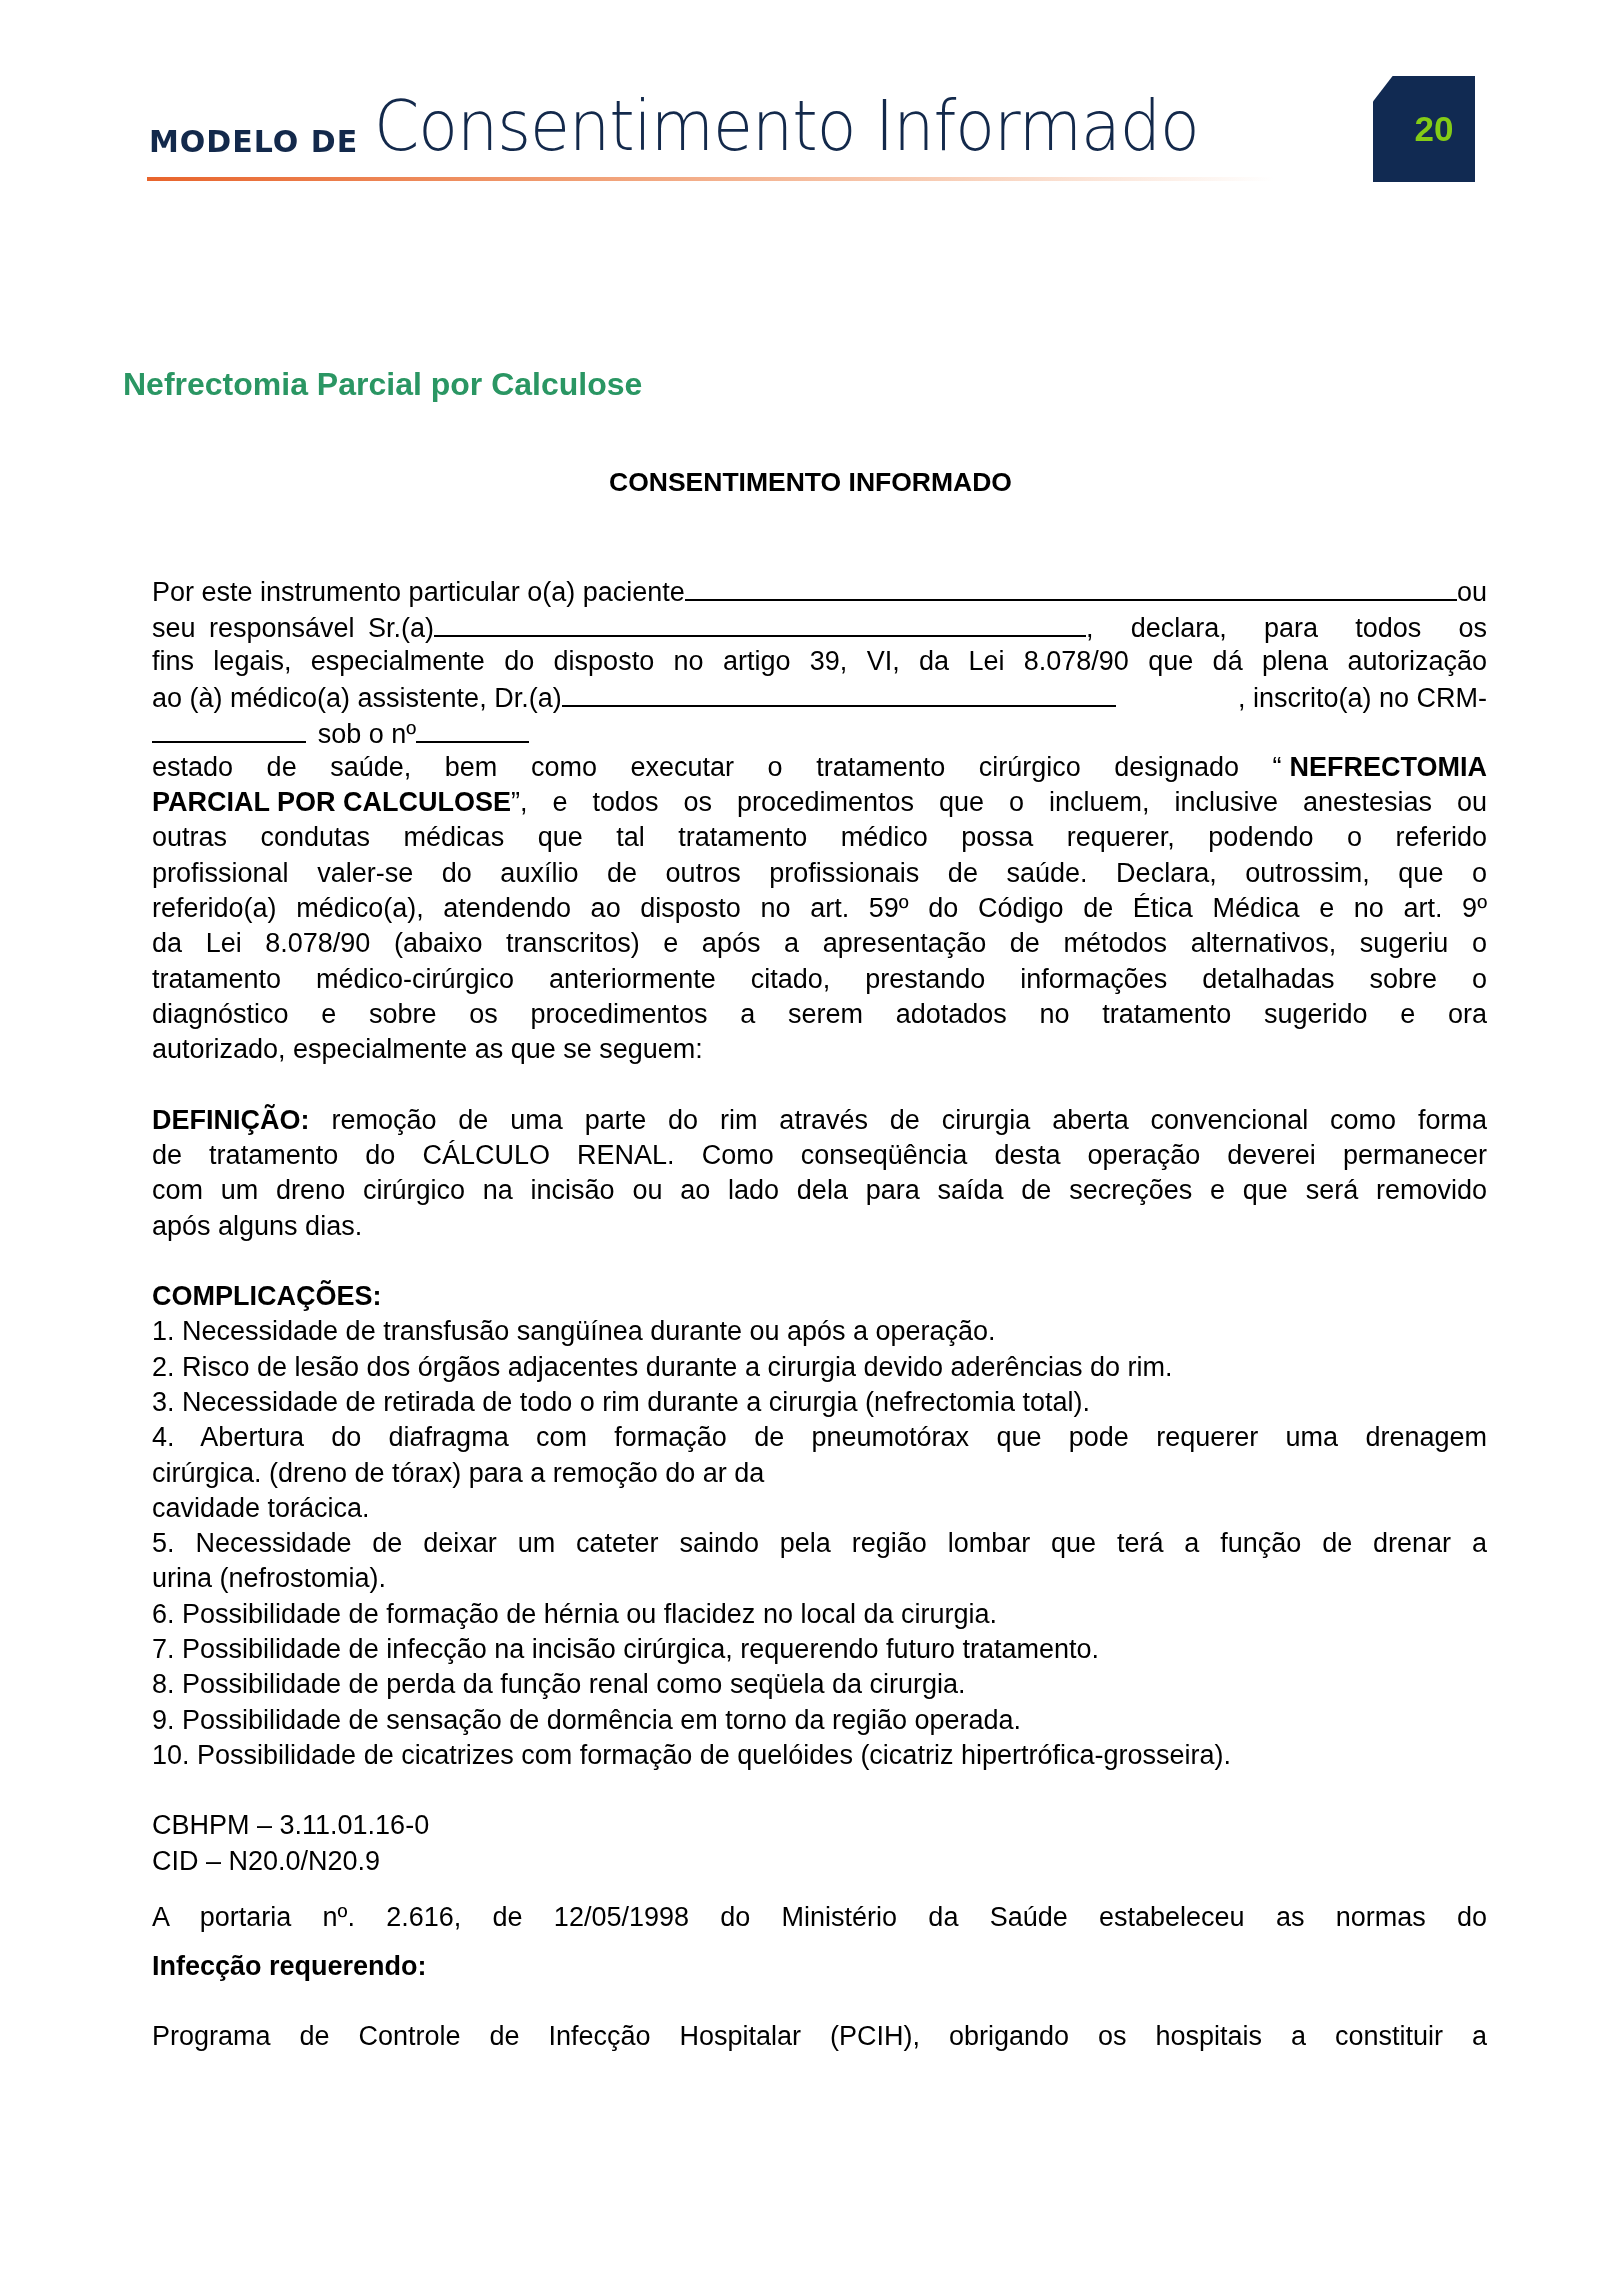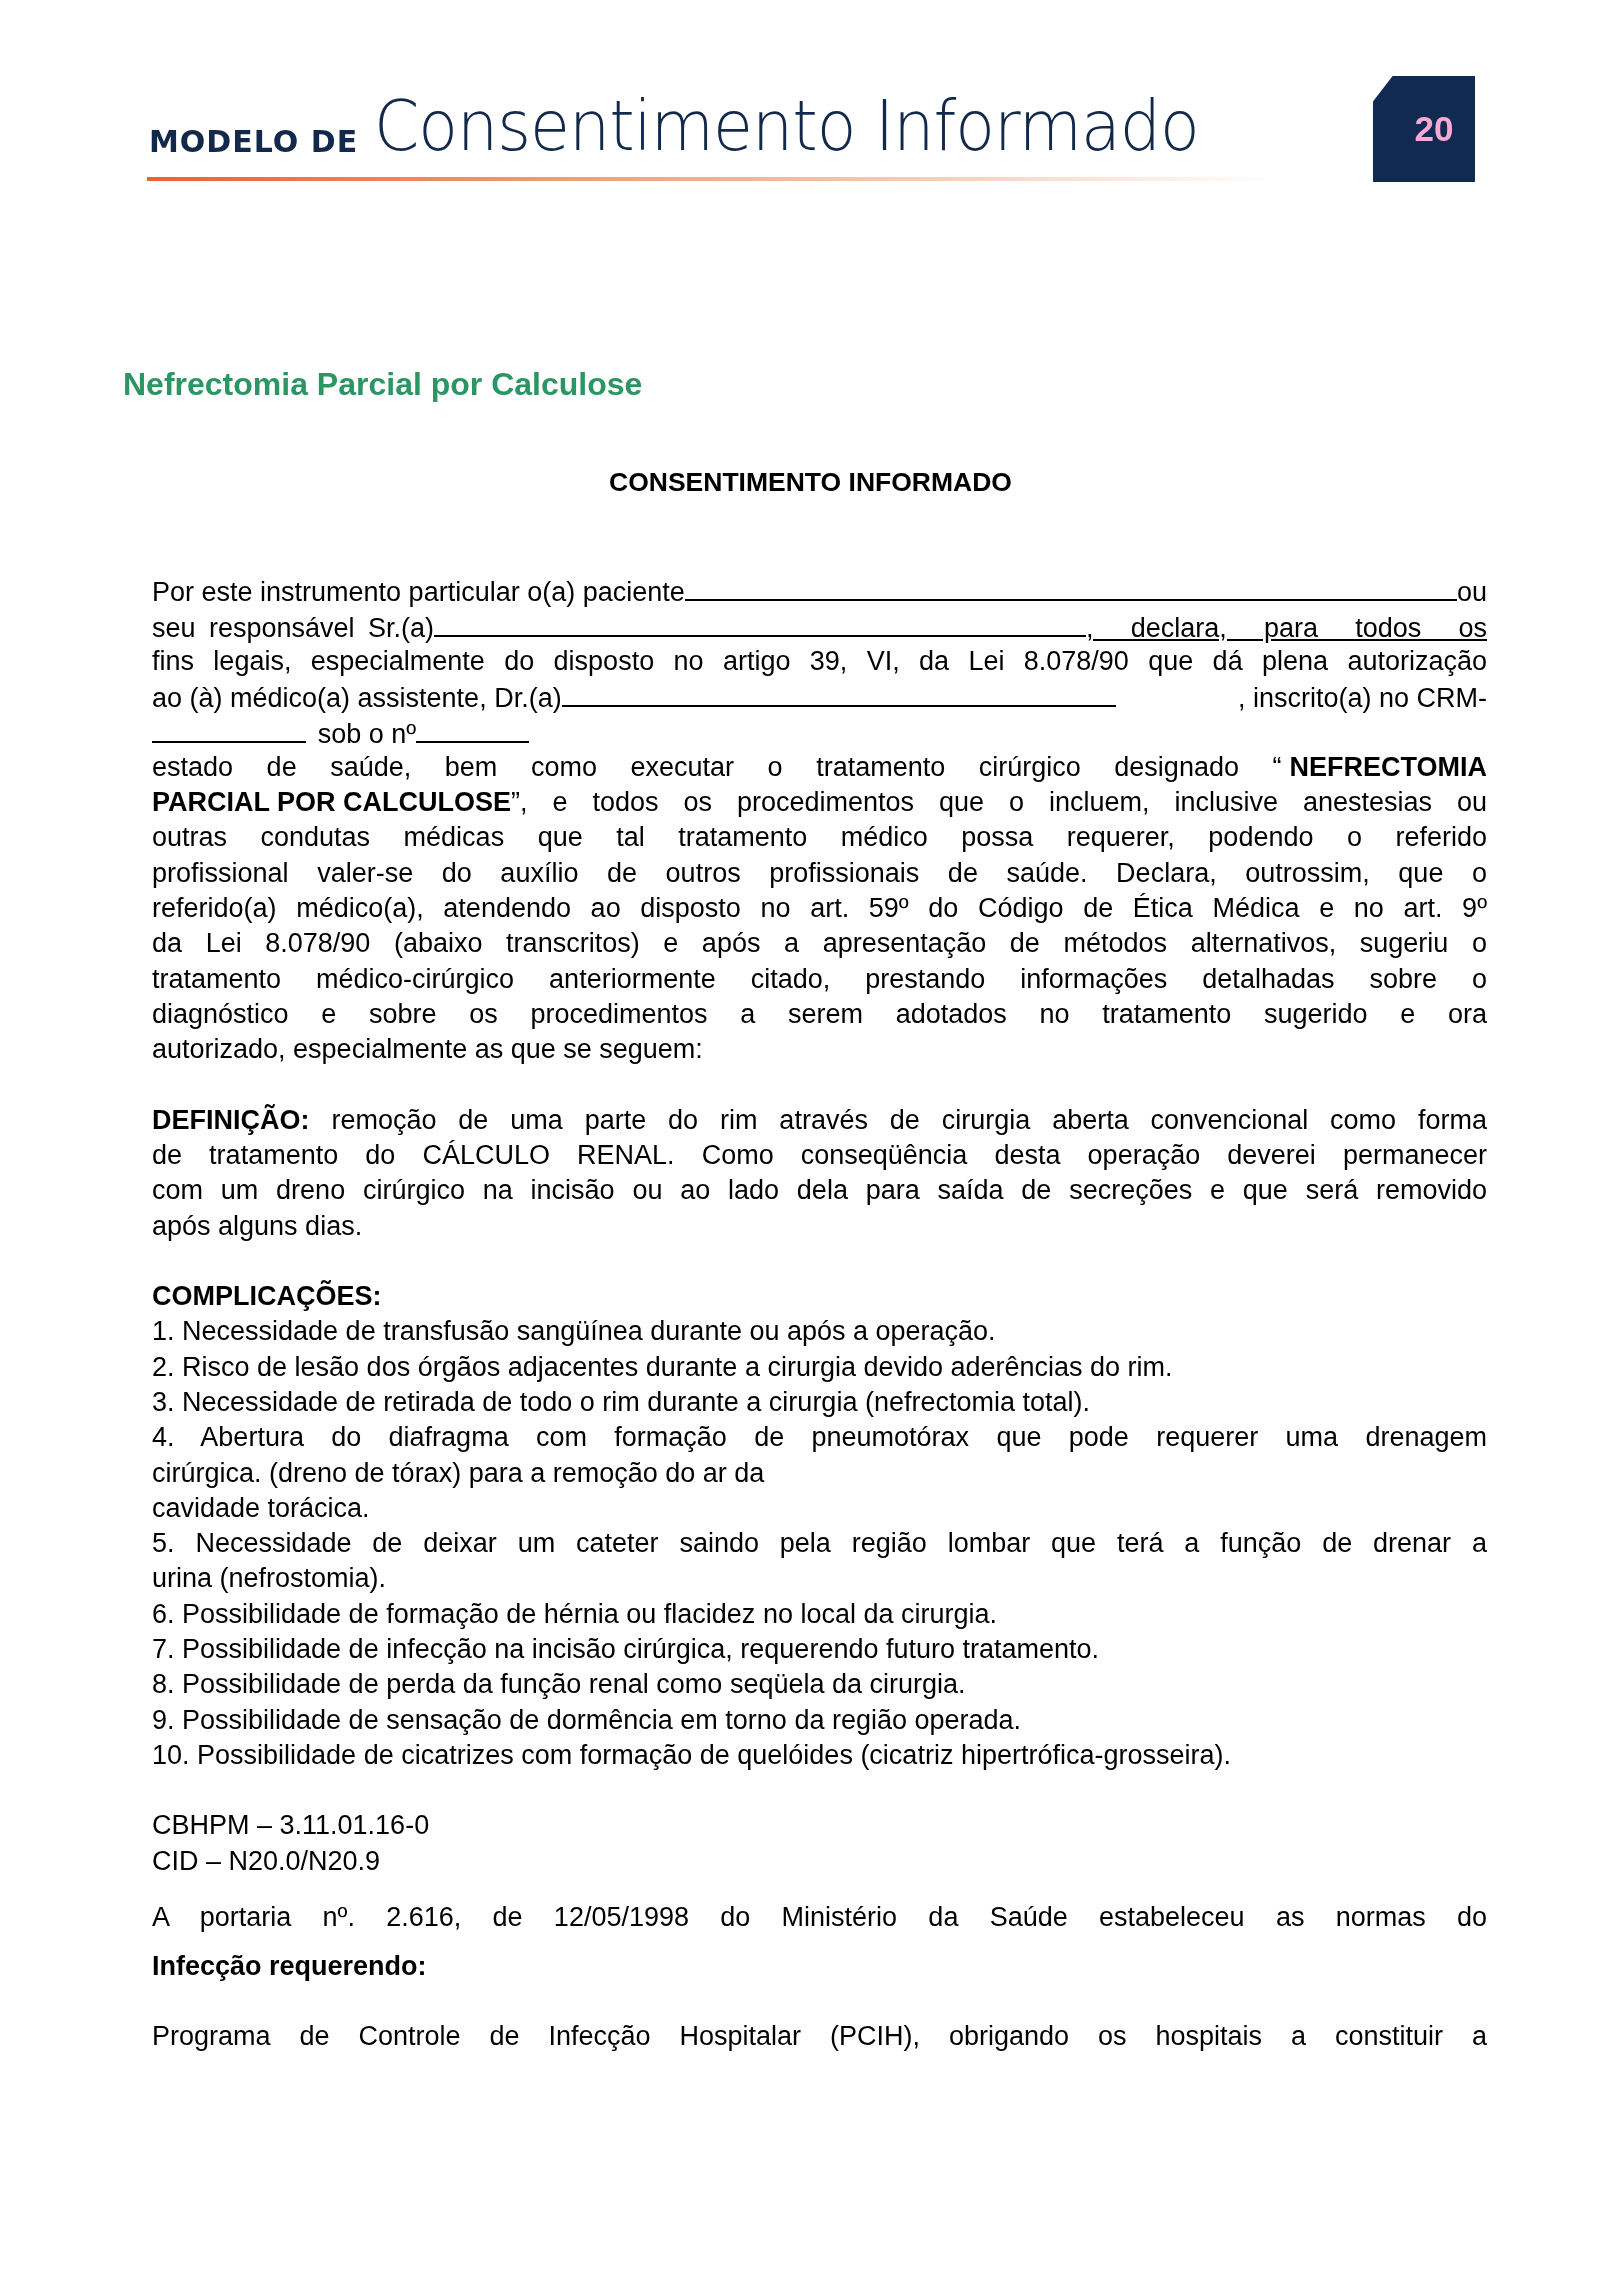--- a/index.html
+++ b/index.html
@@ -10,21 +10,21 @@
   .hdr-small { position: absolute; left: 149px; top: 124px; font-family: "DejaVu Sans", sans-serif;
                font-weight: bold; font-size: 30px; color: #13294b; letter-spacing: 1px; }
   .hdr-big { position: absolute; left: 374px; top: 86px; font-family: "DejaVu Sans", sans-serif;
              font-weight: 300; font-size: 69px; color: #13294b; letter-spacing: -1px;
              transform: scaleX(0.94); transform-origin: left center; }
   .hdr-line { position: absolute; left: 147px; top: 177px; width: 1127px; height: 3.9px;
               background: linear-gradient(to right, #e8642c 0%, #f09a6e 35%, #f8cdb5 70%, rgba(255,255,255,0) 100%); }
   .badge { position: absolute; left: 1373px; top: 76px; width: 102px; height: 106px; background: #112a52;
            clip-path: polygon(19.6px 0, 100% 0, 100% 100%, 0 100%, 0 25.5px);
            display: flex; align-items: center; justify-content: center; }
-  .badge span { color: #f9a8d4; font-family: "Liberation Sans", sans-serif; font-weight: bold; font-size: 35px; margin-left: 20px; }
+  .badge span { color: #84cc16; font-family: "Liberation Sans", sans-serif; font-weight: bold; font-size: 35px; margin-left: 20px; }
 
   
   .section-title { position: absolute; left: 123px; top: 366px; color: #2a9663; font-weight: bold; font-size: 32px; }
   .center-heading { position: absolute; left: 0; width: 1621px; top: 467px; text-align: center;
                     font-weight: bold; font-size: 26.5px; }
 
   
   .line { position: absolute; left: 152px; width: 1335px; font-size: 27px; line-height: 35px; height: 35px;
           white-space: nowrap; }
   .just { text-align: justify; text-align-last: justify; }
@@ -48,21 +48,21 @@
 
 <div>
   <div class="line" style="top:573px; display:flex; align-items:baseline;">
     <span>Por este instrumento particular o(a) paciente</span>
     <span class="blank" style="flex:1;"></span>
     <span>ou</span>
   </div>
   <div class="line" style="top:609px; display:flex; align-items:baseline;">
     <span style="word-spacing:5.9px;">seu responsável Sr.(a)</span>
     <span class="blank" style="width:652px;"></span>
-    <span style="flex:1; text-align:justify; text-align-last:justify;text-decoration:underline;">, declara, para todos os</span>
+    <span style="flex:1; text-align:justify; text-align-last:justify;">, declara, para todos os</span>
   </div>
   <div class="line just" style="top:644px;">fins legais, especialmente do disposto no artigo 39, VI, da Lei 8.078/90 que dá plena autorização</div>
   <div class="line" style="top:679px; display:flex; align-items:baseline;">
     <span>ao (à) médico(a) assistente, Dr.(a)</span>
     <span class="blank" style="width:554px;"></span>
     <span style="flex:1; text-align:right;">, inscrito(a) no CRM-</span>
   </div>
   <div class="line" style="top:715px; display:flex; align-items:baseline;">
     <span class="blank" style="width:154px;"></span>
     <span style="width:11.8px;"></span>

